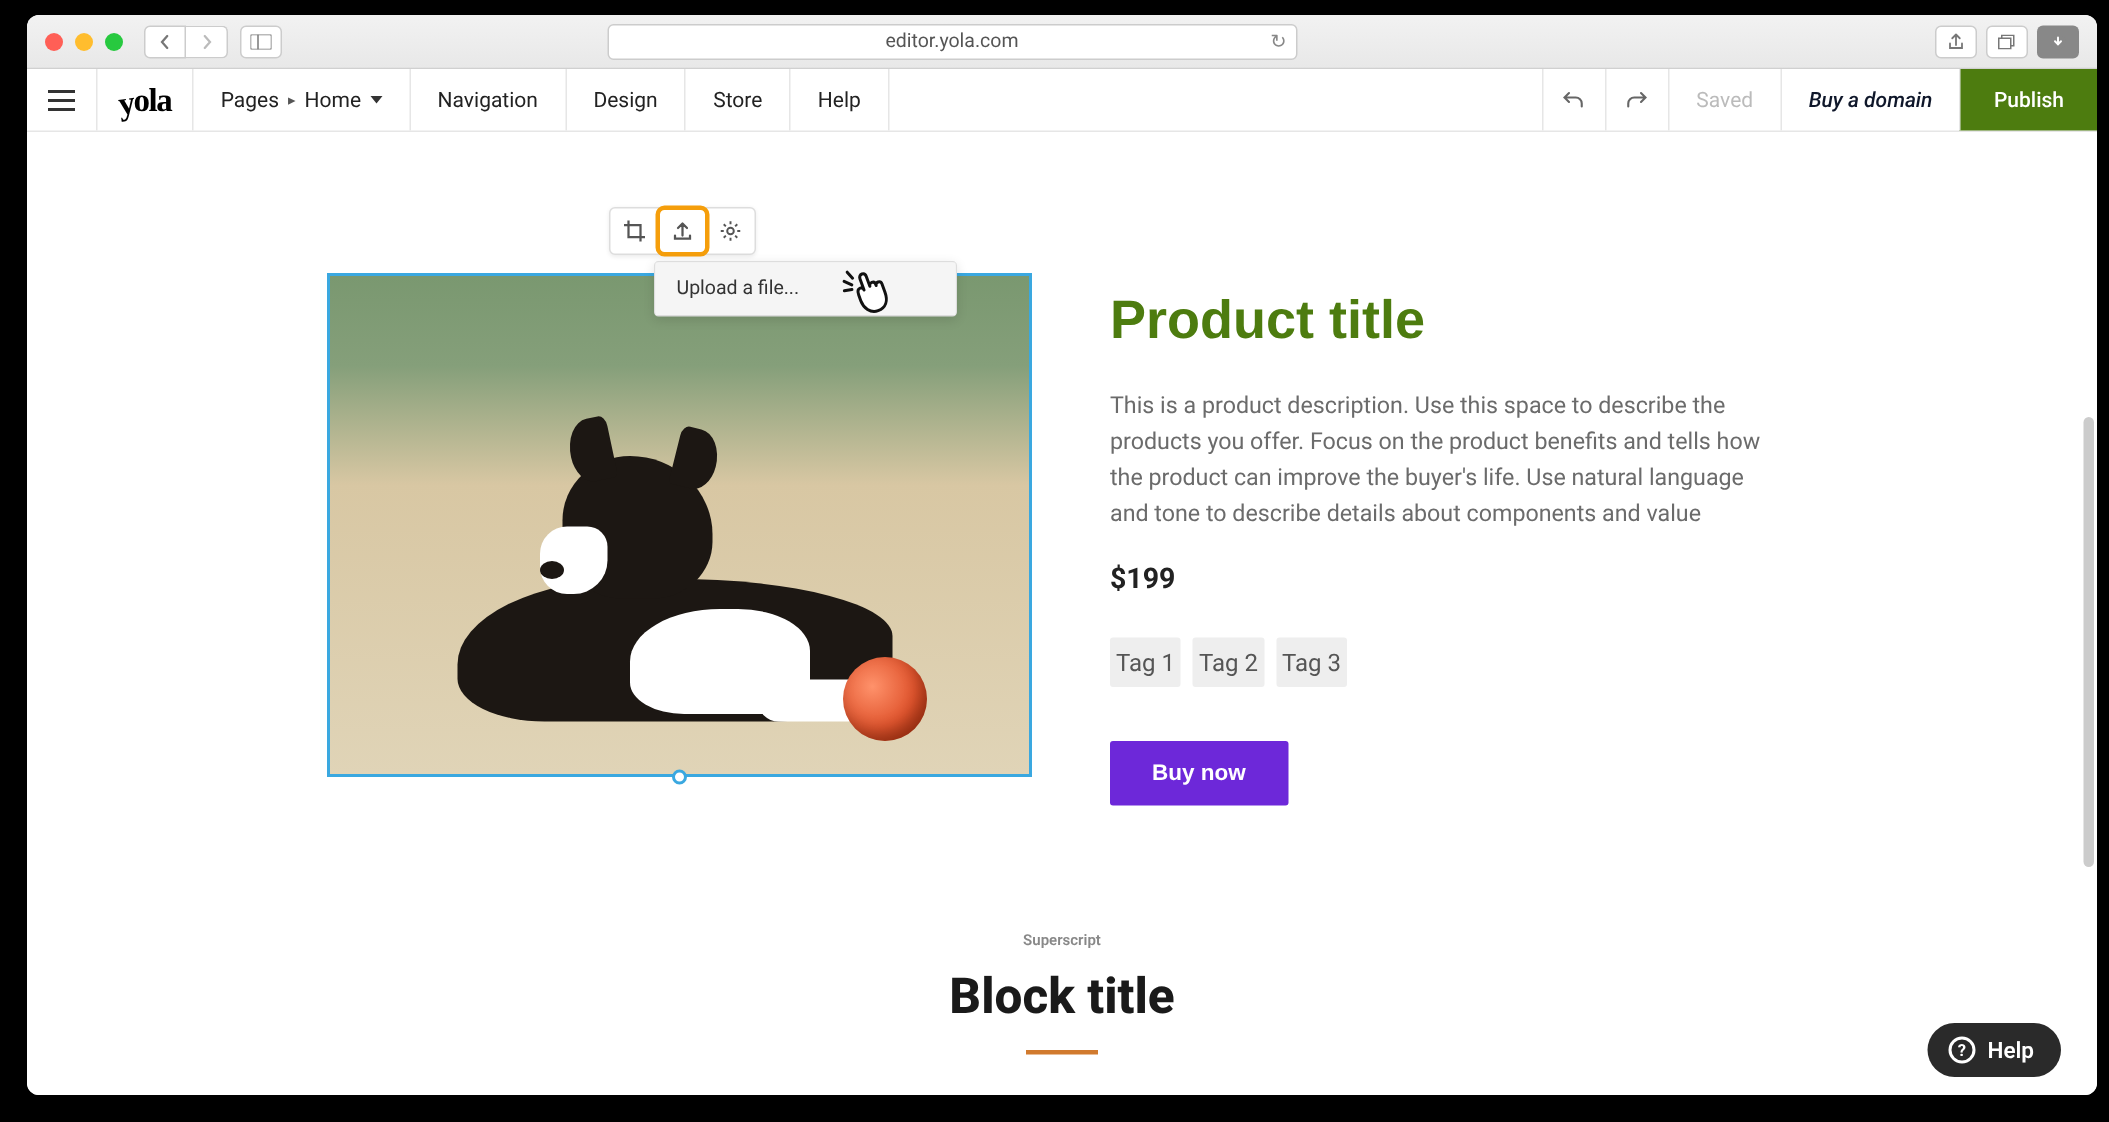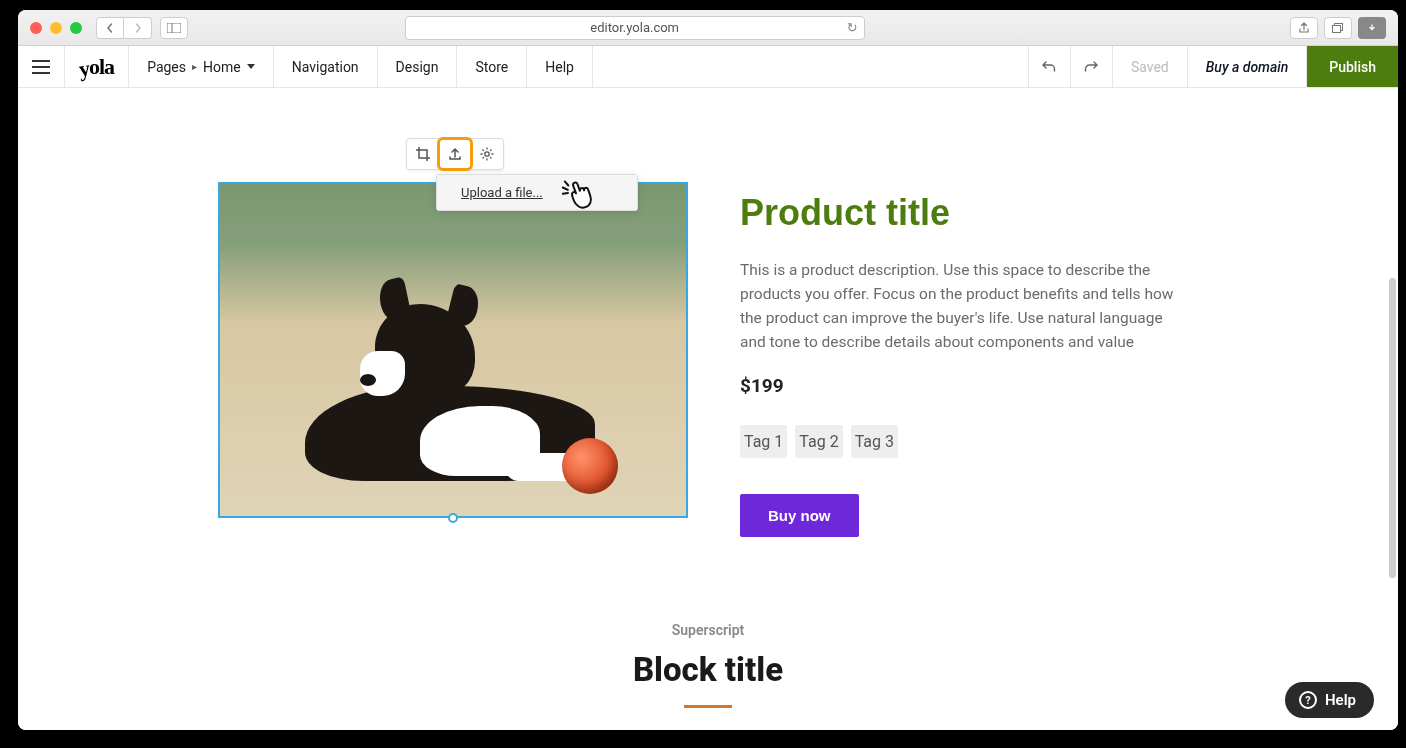--- a/index.html
+++ b/index.html
@@ -248,25 +248,24 @@
       left: 418px;
       top: 86px;
       width: 202px;
       background: #fff;
       border: 1px solid #ddd;
       border-radius: 3px;
       box-shadow: 0 2px 8px rgba(0,0,0,0.12);
       z-index: 10;
     }
     .dd-item {
-      padding: 10px 24px;
+      padding: 10px 14px;
       font-size: 13px;
       color: #333;
       border-bottom: 1px solid #f0f0f0;
-      text-decoration: underline;
     }
     .dd-item:hover, .dd-item.hovered { background: #f5f5f5; }
     .dd-item:last-child { border-bottom: none; }
 
     
     .cursor-hand {
       position: absolute;
       left: 540px;
       top: 84px;
       z-index: 20;
@@ -292,21 +291,21 @@
     }
 
     
     .next-block {
       position: absolute;
       left: 0;
       right: 0;
       top: 534px;
       text-align: center;
     }
-    .superscript { color: #888; font-size: 14px; font-weight: 600; margin-bottom: 12px; }
+    .superscript { color: #888; font-size: 10px; font-weight: 600; margin-bottom: 12px; }
     .block-title { font-size: 33px; font-weight: 800; color: #1a1a1a; }
     .underline-accent { width: 48px; height: 3px; background: #d17a2e; margin: 16px auto 0; }
 
     
     .help-widget {
       position: absolute;
       right: 24px;
       bottom: 12px;
       background: #2a2a2a;
       color: #fff;

